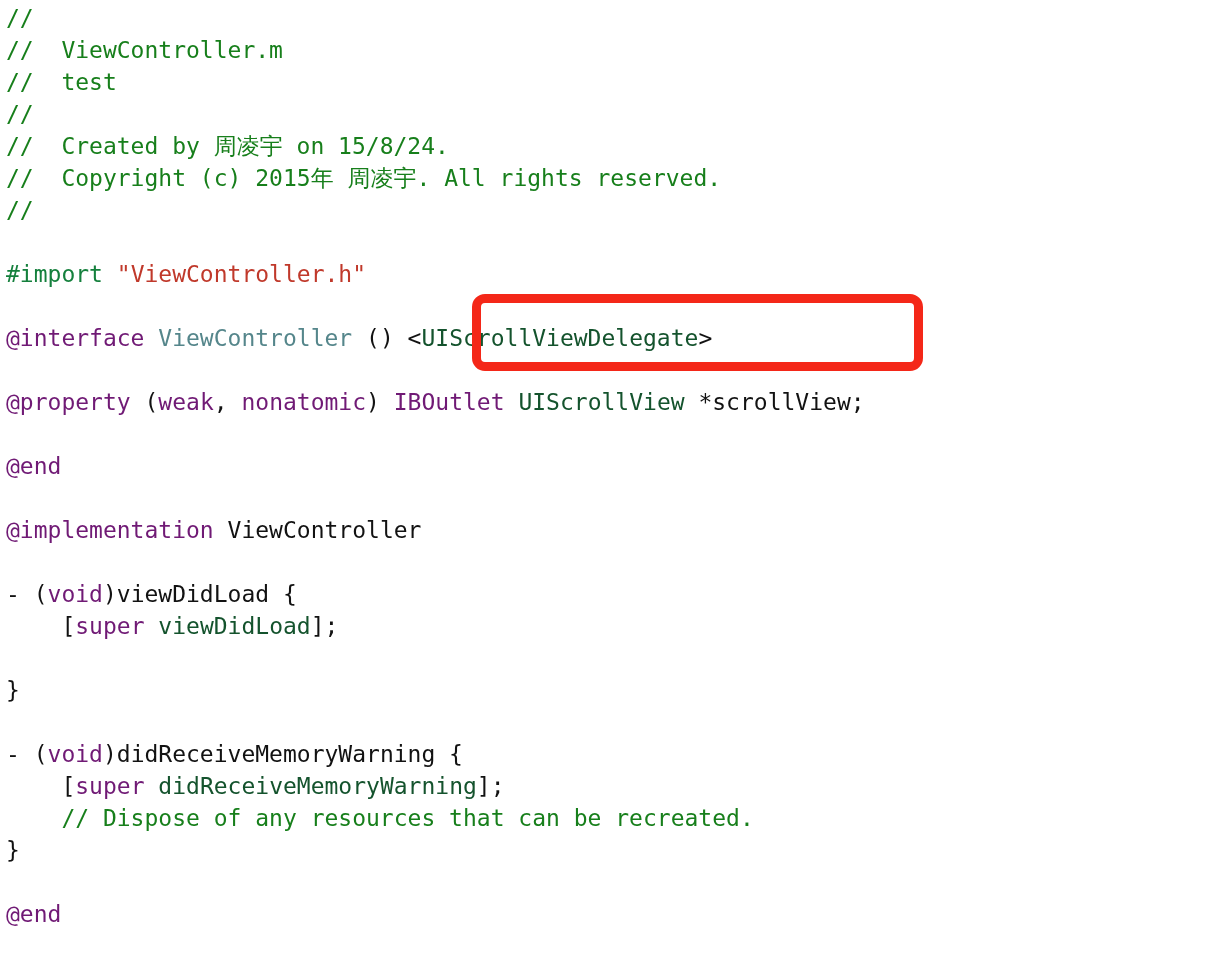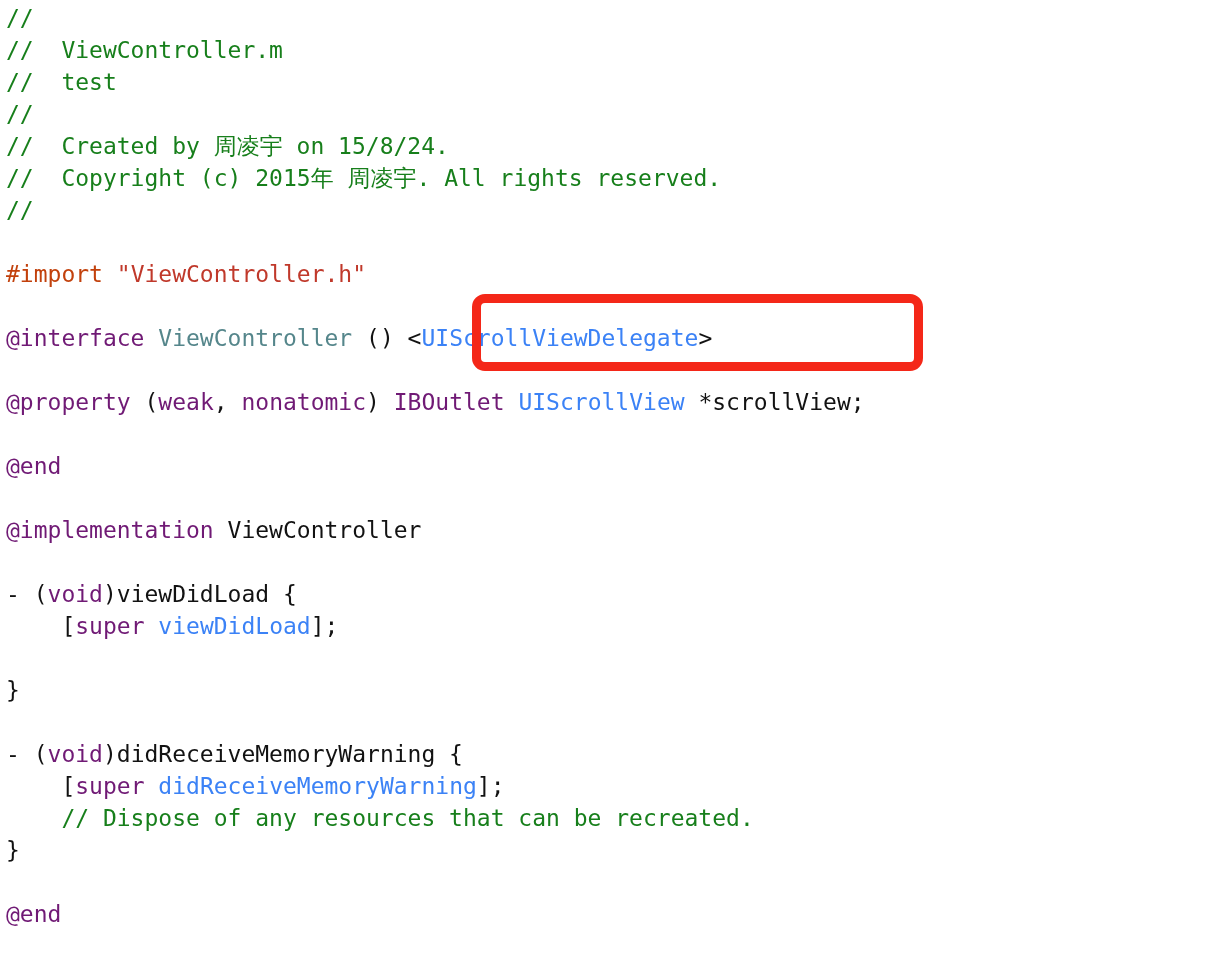--- a/index.html
+++ b/index.html
@@ -35,25 +35,25 @@
     -webkit-font-smoothing: antialiased;
   }
 
   .line {
     height: 32px;
     white-space: pre;
   }
 
   
   .tok-comment  { color: #177F1B; }
-  .tok-pre      { color: #c2410c; }
+  .tok-pre      { color: #15803d; }
   .tok-string   { color: #C0392B; }
   .tok-keyword  { color: #701a75; }
   .tok-iface    { color: #55868B; }
-  .tok-class    { color: #3b82f6; }
+  .tok-class    { color: #14532d; }
   .tok-plain    { color: #121212; }
 
   
   #annotation-box {
     position: absolute;
     left: 472px;
     top: 294px;
     width: 451px;
     height: 77px;
     border: 9px solid #F42718;

